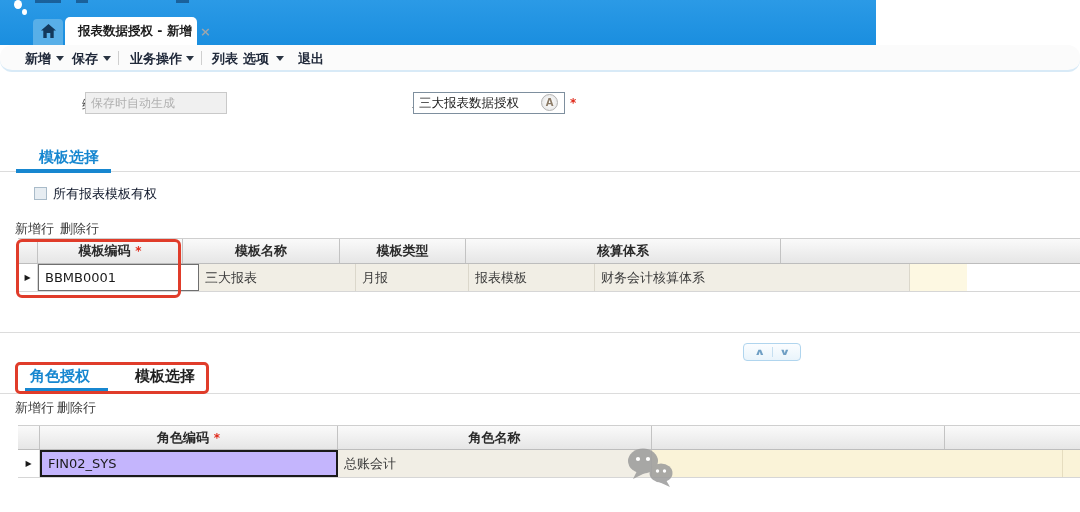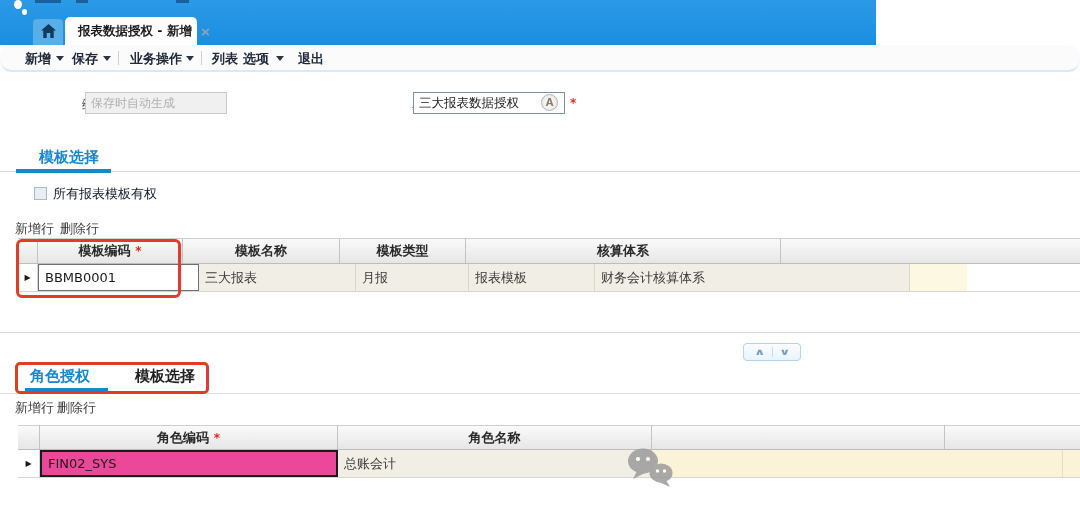--- a/index.html
+++ b/index.html
@@ -68,21 +68,21 @@
   .gh:last-child { border-right:none; }
   .grow { display:flex; height:28px; border-bottom:1px solid #d6d6d6; }
   .gc { display:flex; align-items:center; font-size:13px; color:#3a3a3a;
     padding:0 6px; white-space:nowrap; overflow:hidden; }
   .gc.beige { background:#f1eee5; border-right:1px solid #dbd7cb; }
   .gc.yellow { background:#fdf8e2; }
   .gc.yellow2 { background:#faf3d8; }
   .marker-cell { display:flex; align-items:center; justify-content:center;
     background:#fff; border-right:1px solid #d8d8d8; font-size:8px; color:#1a1a1a; }
   .edit-cell { background:#fff; border:1px solid #6f6f6f; color:#1a1a1a; }
-  .focus-cell { background:#ec4899; border:2px solid #1a1a1a; color:#1a1a1a; }
+  .focus-cell { background:#c4b5fd; border:2px solid #1a1a1a; color:#1a1a1a; }
 
   .redbox { border:3px solid #e03c2a; border-radius:6px; pointer-events:none; }
 
   .pill { left:743px; top:343px; width:58px; height:18px; border:1px solid #b0d5ee;
     border-radius:4px; background:linear-gradient(#fbfdff,#e9f4fb);
     display:flex; align-items:center; justify-content:center; }
   .pill-btn { font-size:9px; color:#6f9fc4; font-weight:bold; transform:scaleX(1.5);
     cursor:pointer; line-height:1; }
   .pill-sep { width:1px; height:10px; background:#c6dff0; margin:0 8px; }
 

